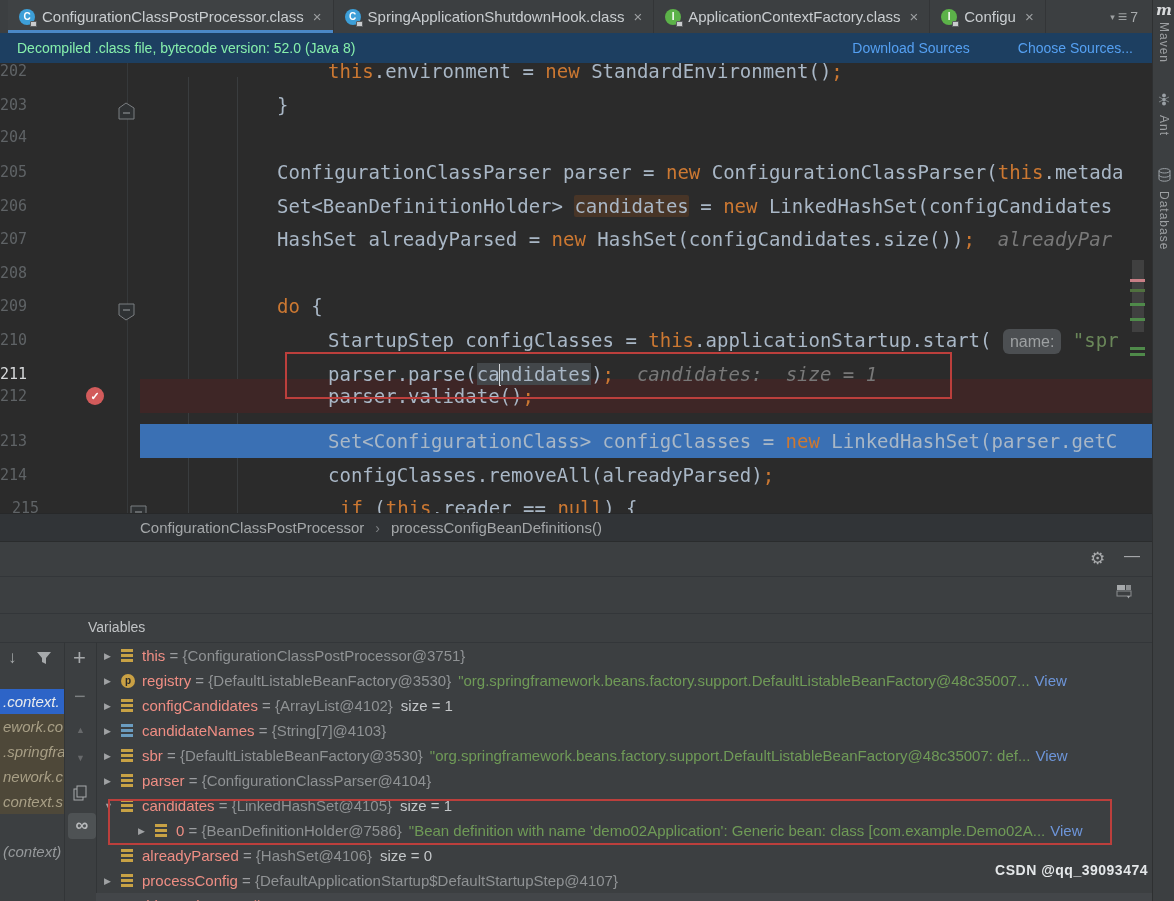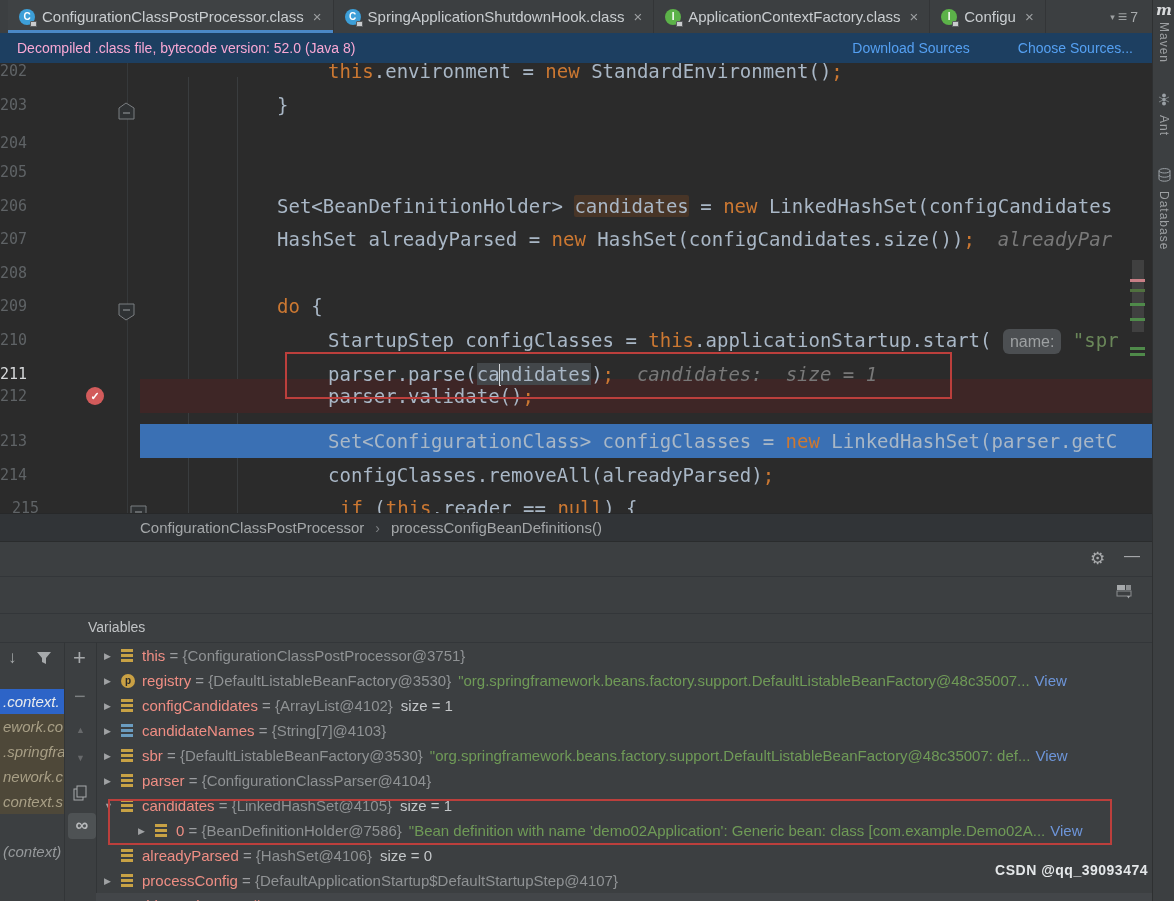--- a/index.html
+++ b/index.html
@@ -19,21 +19,21 @@
   .lock{position:absolute;right:-2px;bottom:-2px;width:7px;height:6px;background:#c9cbcd;
         border-radius:1px;border:1px solid #5a5d5f;box-sizing:border-box;}
   .tab .x{color:#9da0a2;font-size:15px;margin-left:2px;}
   #tab-overflow{position:absolute;right:14px;top:0;height:33px;display:flex;align-items:center;
                 gap:3px;color:#9da0a2;}
   #tab-overflow .da{font-size:9px;} #tab-overflow .ml{font-size:16px;} #tab-overflow .ct{font-size:14px;color:#a9acae;}
 
   
   #notif{position:absolute;left:0;top:33px;width:1152px;height:30px;background:#1d3f61;
          display:flex;align-items:center;padding:0 19px 0 17px;box-sizing:border-box;}
-  #notif .msg{color:#f9a8d4;font-size:14px;}
+  #notif .msg{color:#86efac;font-size:14px;}
   #notif .sp{flex:1;}
   #notif .link{color:#55a0f2;font-size:14px;margin-left:48px;cursor:pointer;}
 
   
   #editor{position:absolute;left:0;top:63px;width:1152px;height:450px;background:#2b2b2b;overflow:hidden;}
   .guide{position:absolute;top:14px;bottom:0;width:1px;background:#3a3d3f;z-index:0;}
   #gutter-sep{position:absolute;left:127px;top:0;bottom:0;width:1px;background:#36393b;z-index:0;}
   .cl{position:absolute;left:0;right:0;height:34px;line-height:34px;
       font-family:"DejaVu Sans Mono",monospace;font-size:19px;white-space:pre;}
   .cl .rowbg{position:absolute;left:140px;right:0;top:0;height:34px;z-index:1;}
@@ -149,22 +149,22 @@
 <div id="editor">
   <div id="gutter-sep"></div>
   <div class="guide" style="left:188px"></div>
   <div class="guide" style="left:237px"></div>
   <div id="code-lines">
       <div class="cl" style="top: -9px;"><span class="ln">202</span><span class="code" style="left: 328px;"><span class="sk">this</span><span class="sd">.environment = </span><span class="sk">new</span><span class="sd"> StandardEnvironment()</span><span class="sk">;</span></span></div>
       <div class="cl" style="top: 24.64px;"><span class="ln">203</span><span class="fold"><svg width="17" height="18" viewBox="0 0 17 18">
             <polygon points="8,1 16,6 16,17 1,17 1,6" fill="#2f3234" stroke="#7b7e81"></polygon>
             <line x1="5" y1="11" x2="12" y2="11" stroke="#9a9da0"></line>
           </svg></span><span class="code" style="left: 277px;"><span class="sd">}</span></span></div>
-      <div class="cl" style="top: 63px; padding-left: 24px;"><span class="ln">204</span><span class="code" style="left: 277px;"></span></div>
-      <div class="cl" style="top: 91.92px;"><span class="ln">205</span></div>
+      <div class="cl" style="top: 57px; padding-left: 24px;"><span class="ln">204</span><span class="code" style="left: 277px;"></span></div>
+      <div class="cl" style="top: 91.92px;"><span class="ln">205</span><span class="code" style="left: 277px;"><span class="sd">ConfigurationClassParser parser = </span><span class="sk">new</span><span class="sd"> ConfigurationClassParser(</span><span class="sk">this</span><span class="sd">.metada</span></span></div>
       <div class="cl" style="top: 125.56px;"><span class="ln">206</span><span class="code" style="left: 277px;"><span class="sd">Set&lt;BeanDefinitionHolder&gt; </span><span class="sd hlw">candidates</span><span class="sd"> = </span><span class="sk">new</span><span class="sd"> LinkedHashSet(configCandidates</span></span></div>
       <div class="cl" style="top: 159.2px;"><span class="ln">207</span><span class="code" style="left: 277px;"><span class="sd">HashSet alreadyParsed = </span><span class="sk">new</span><span class="sd"> HashSet(configCandidates.size())</span><span class="sk">;</span><span class="sd">  </span><span class="sh">alreadyPar</span></span></div>
       <div class="cl" style="top: 192.84px;"><span class="ln">208</span><span class="code" style="left: 277px;"></span></div>
       <div class="cl" style="top: 226.48px;"><span class="ln">209</span><span class="fold"><svg width="17" height="18" viewBox="0 0 17 18">
             <polygon points="1,1 16,1 16,12 8,17 1,12" fill="#2f3234" stroke="#7b7e81"></polygon>
             <line x1="5" y1="7" x2="12" y2="7" stroke="#9a9da0"></line>
           </svg></span><span class="code" style="left: 277px;"><span class="sk">do</span><span class="sd"> {</span></span></div>
       <div class="cl" style="top: 260.12px;"><span class="ln">210</span><span class="code" style="left: 328px;"><span class="sd">StartupStep configClasses = </span><span class="sk">this</span><span class="sd">.applicationStartup.start( </span><span class="schip">name:</span><span class="sd"> </span><span class="sg">"spr</span></span></div>
       <div class="cl" style="top: 293.76px;"><span class="ln cur">211</span><span class="code" style="left: 328px;"><span class="sd">parser.parse(</span><span class="sd hlg">ca</span><span class="caret"></span><span class="sd hlg">ndidates</span><span class="sd">)</span><span class="sk">;</span><span class="sd">  </span><span class="sh">candidates:  size = 1</span></span></div>
       <div class="cl" style="top: 316px;"><div class="rowbg bg-breakpoint"></div><span class="ln">212</span><span class="bpicon">✓</span><span class="code" style="left: 328px;"><span class="sd">parser.validate()</span><span class="sk">;</span></span></div>

